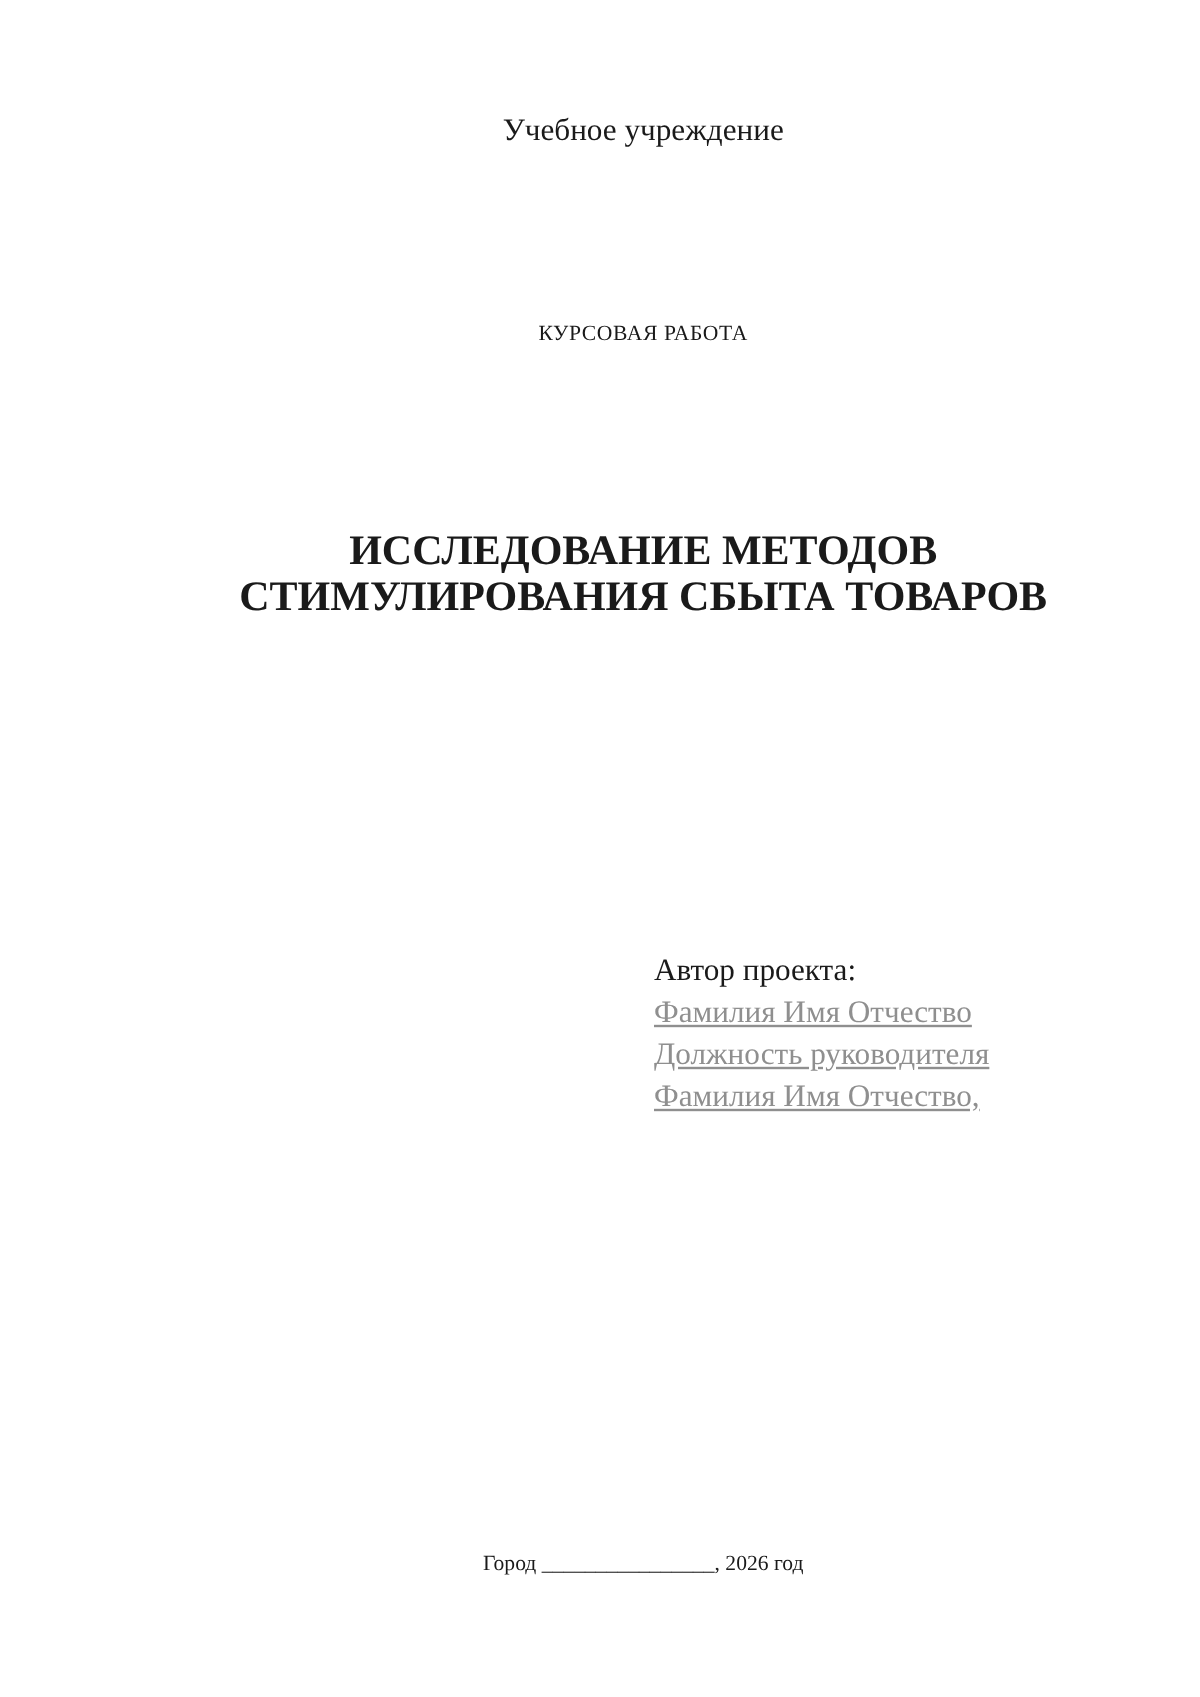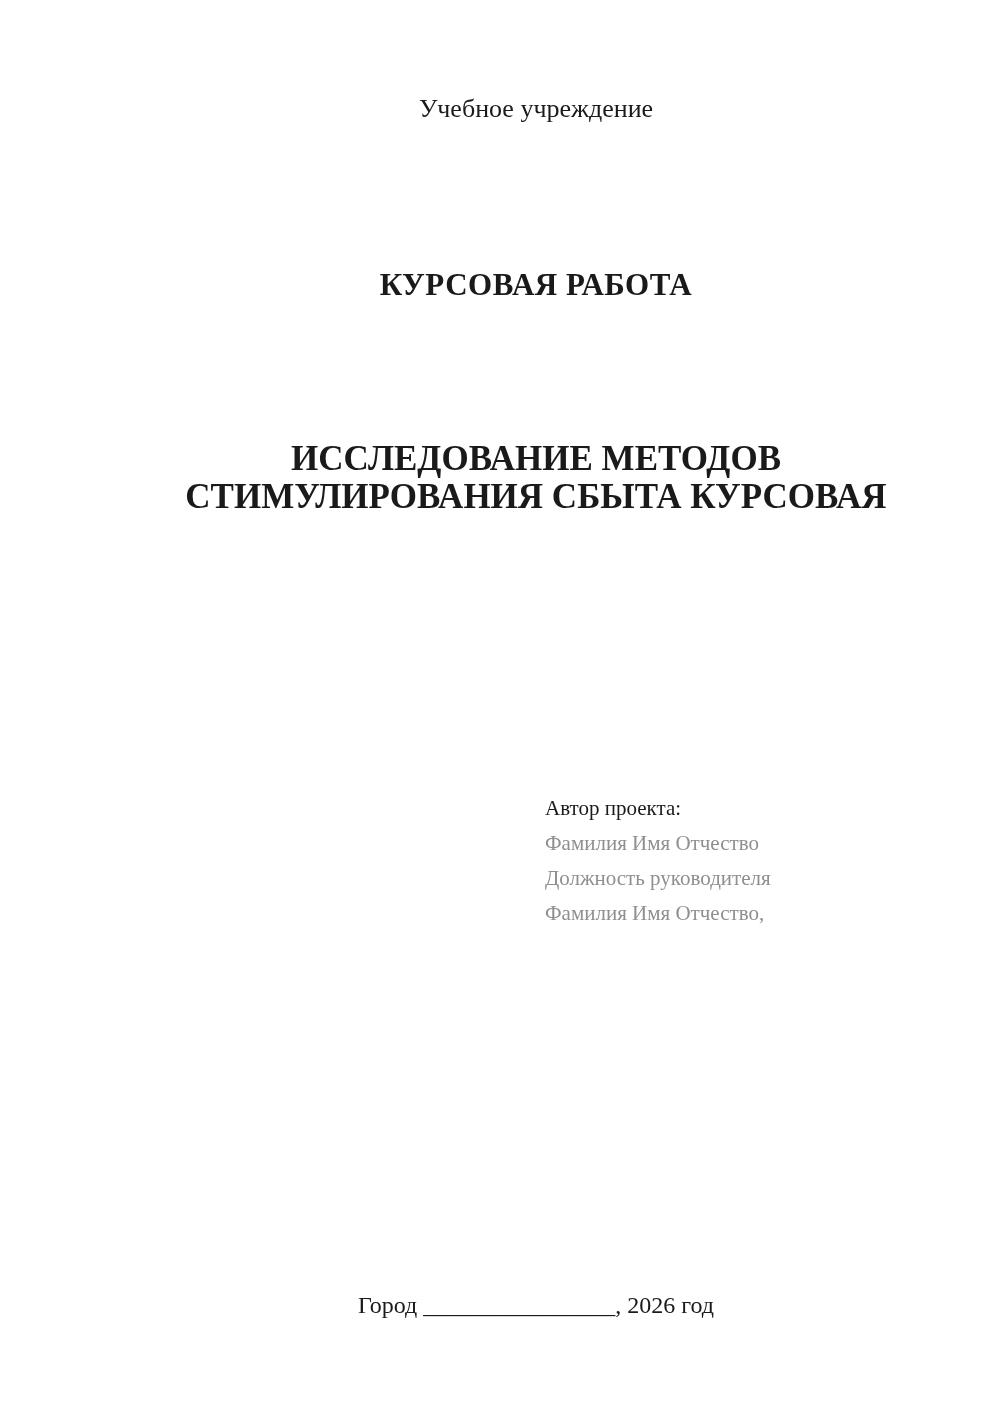--- a/index.html
+++ b/index.html
@@ -28,60 +28,60 @@
     right: 71px;
     text-align: center;
   }
   .institution {
     top: 90px;
     font-size: 26px;
     line-height: 1.15;
   }
   .work-type {
     top: 263px;
-    font-size: 31px;
-    font-weight: bold;
+    font-size: 18px;
+    font-weight: normal;
     letter-spacing: 0.5px;
   }
   .main-title {
     top: 436px;
     font-size: 35px;
     font-weight: bold;
     line-height: 1.08;
     text-align: center;
   }
   .credits {
     position: absolute;
     left: 537px;
     top: 787px;
-    font-size: 21px;
+    font-size: 26px;
     line-height: 35px;
     text-align: left;
   }
   .credits .label { color: var(--text); }
-  .credits .placeholder { color: var(--placeholder); }
+  .credits .placeholder { color: var(--placeholder); text-decoration: underline; }
   .credits .supervisor-label { margin-top: 40px; }
   .footer-line {
     top: 1288px;
-    font-size: 24px;
+    font-size: 18px;
     white-space: pre-wrap;
   }
 </style>
 </head>
 <body>
 
 <div class="page">
 
   <div class="centered-block institution">Учебное учреждение</div>
 
   <div class="centered-block work-type">КУРСОВАЯ РАБОТА</div>
 
   <div class="centered-block main-title">
     <div>ИССЛЕДОВАНИЕ МЕТОДОВ</div>
-    <div>СТИМУЛИРОВАНИЯ СБЫТА КУРСОВАЯ</div>
+    <div>СТИМУЛИРОВАНИЯ СБЫТА ТОВАРОВ</div>
   </div>
 
   <div class="credits">
     <div class="label">Автор проекта:</div>
     <div class="placeholder">Фамилия Имя Отчество</div>
     <div class="placeholder">Должность руководителя</div>
     <div class="placeholder">Фамилия Имя Отчество,</div>
   </div>
 
   <div class="centered-block footer-line"><span>Город </span><span>________________</span><span>, 2026 год</span></div>

